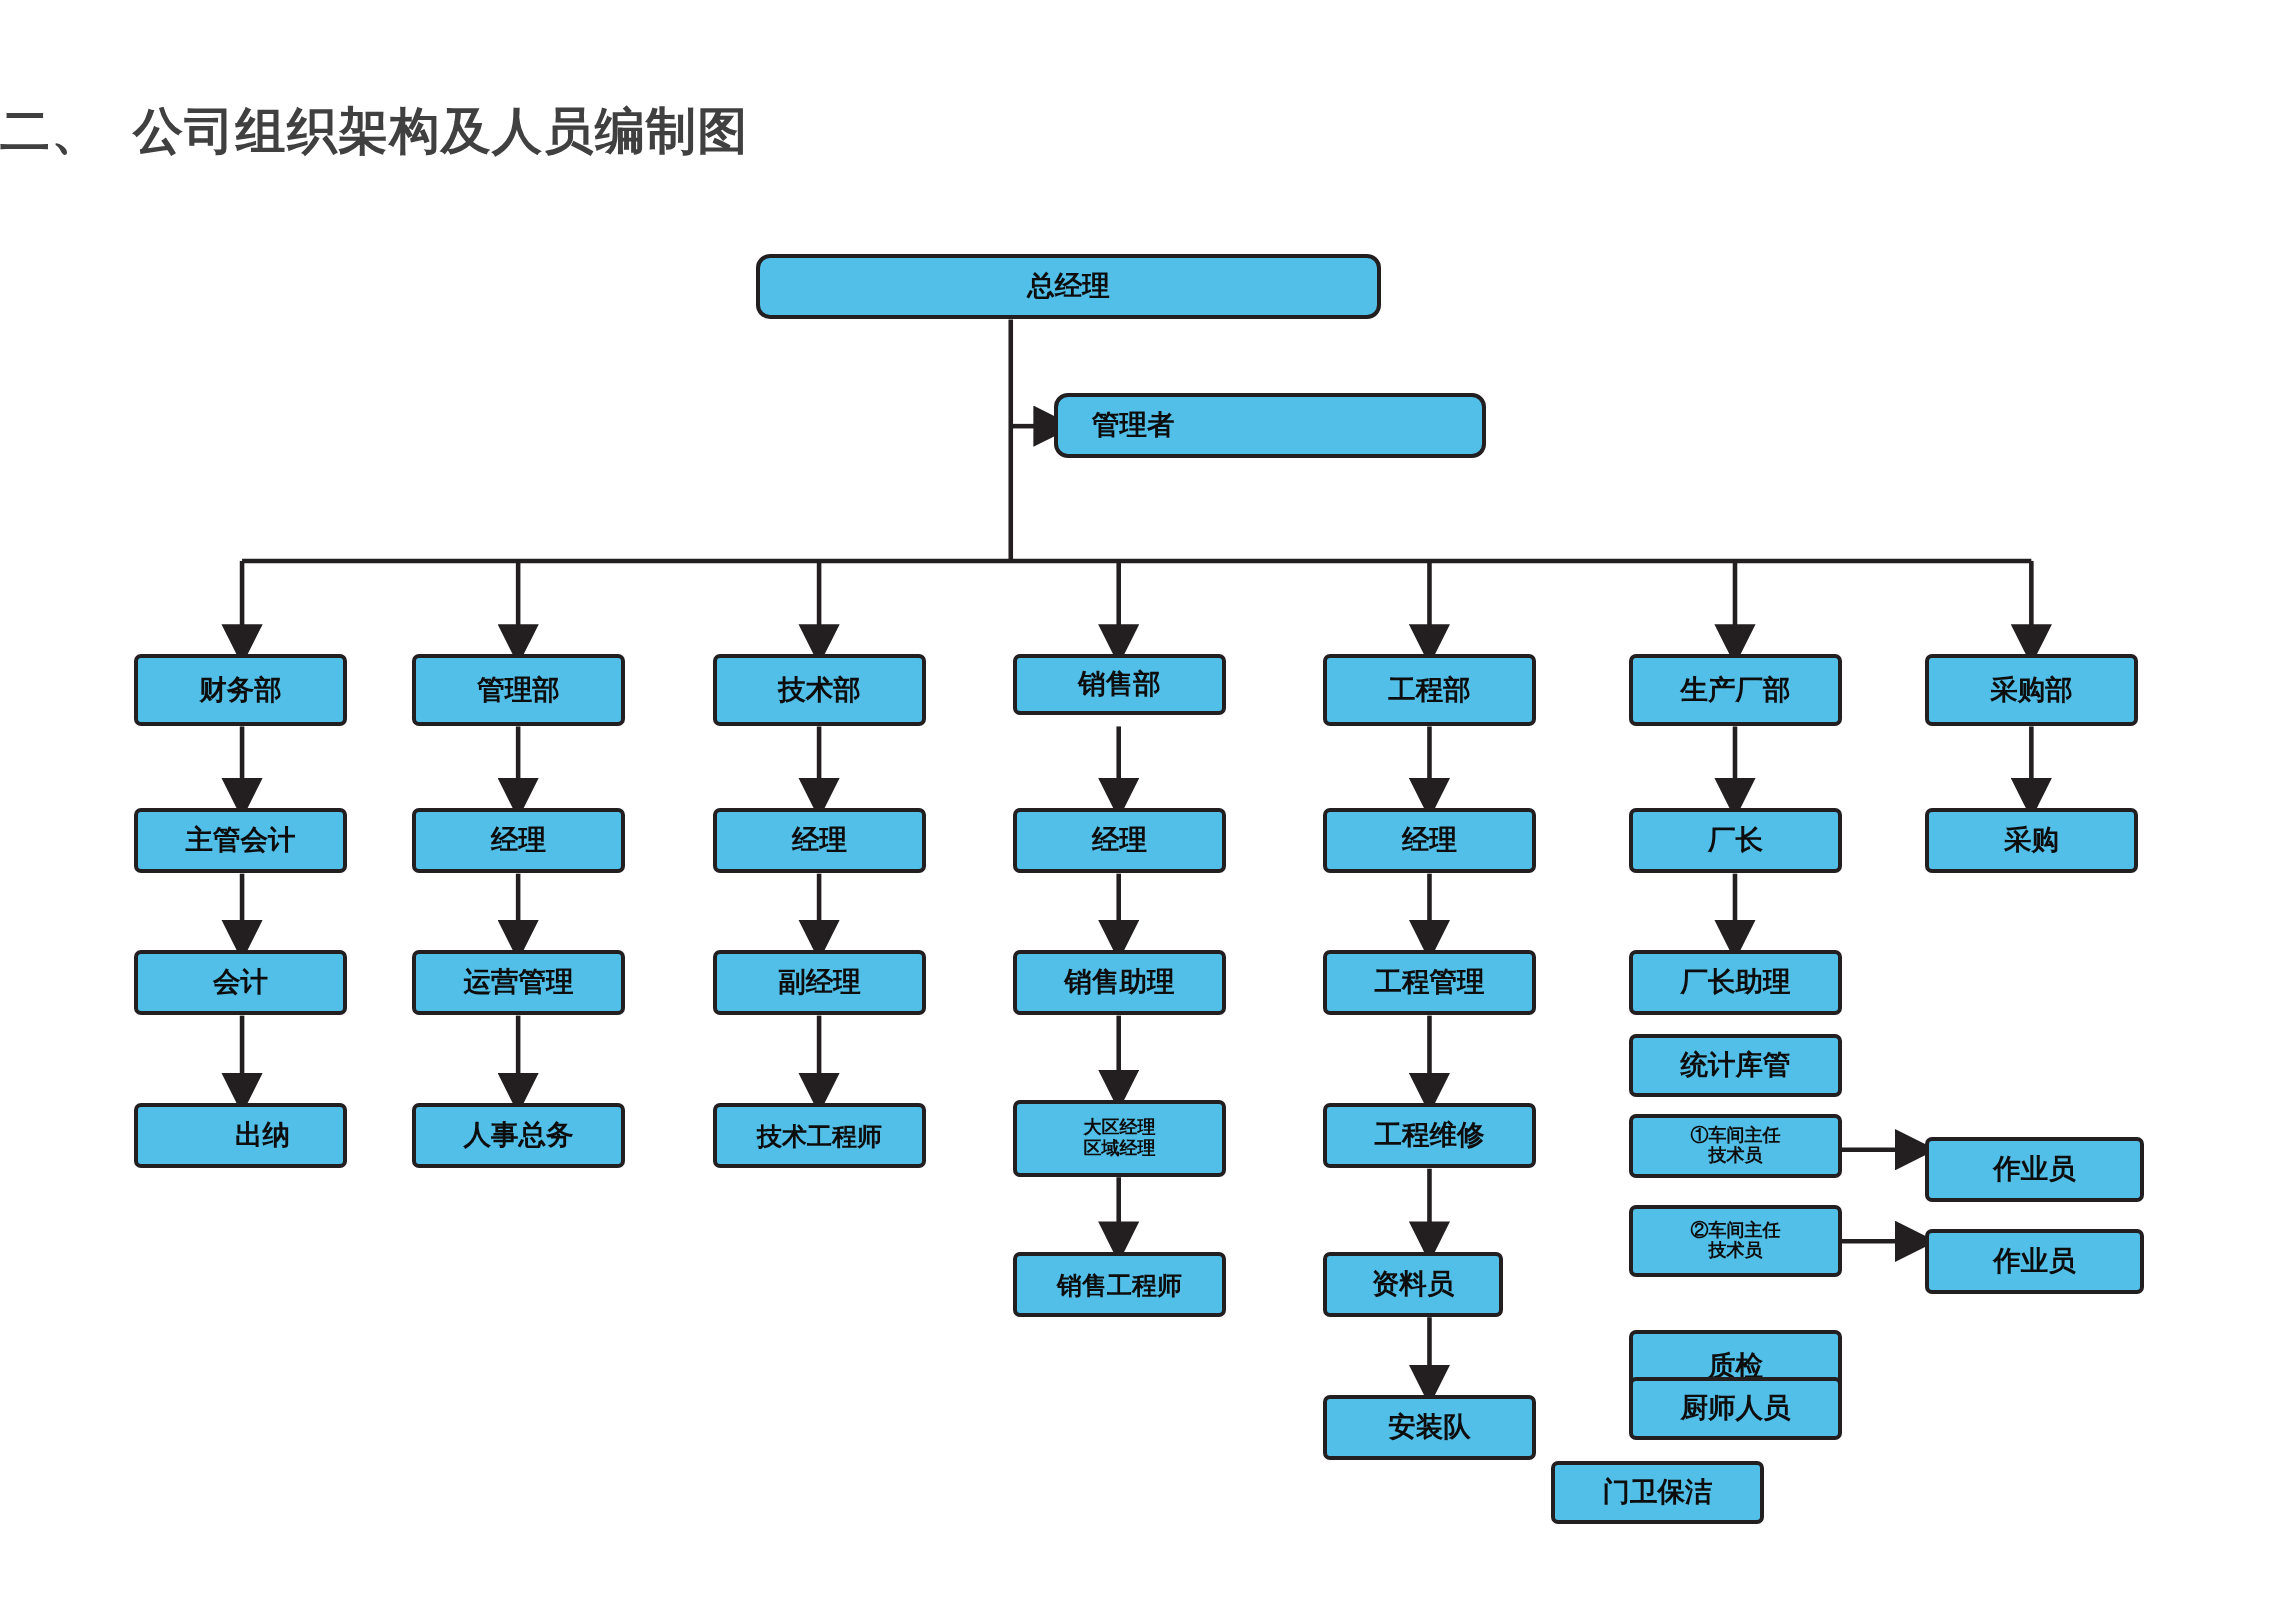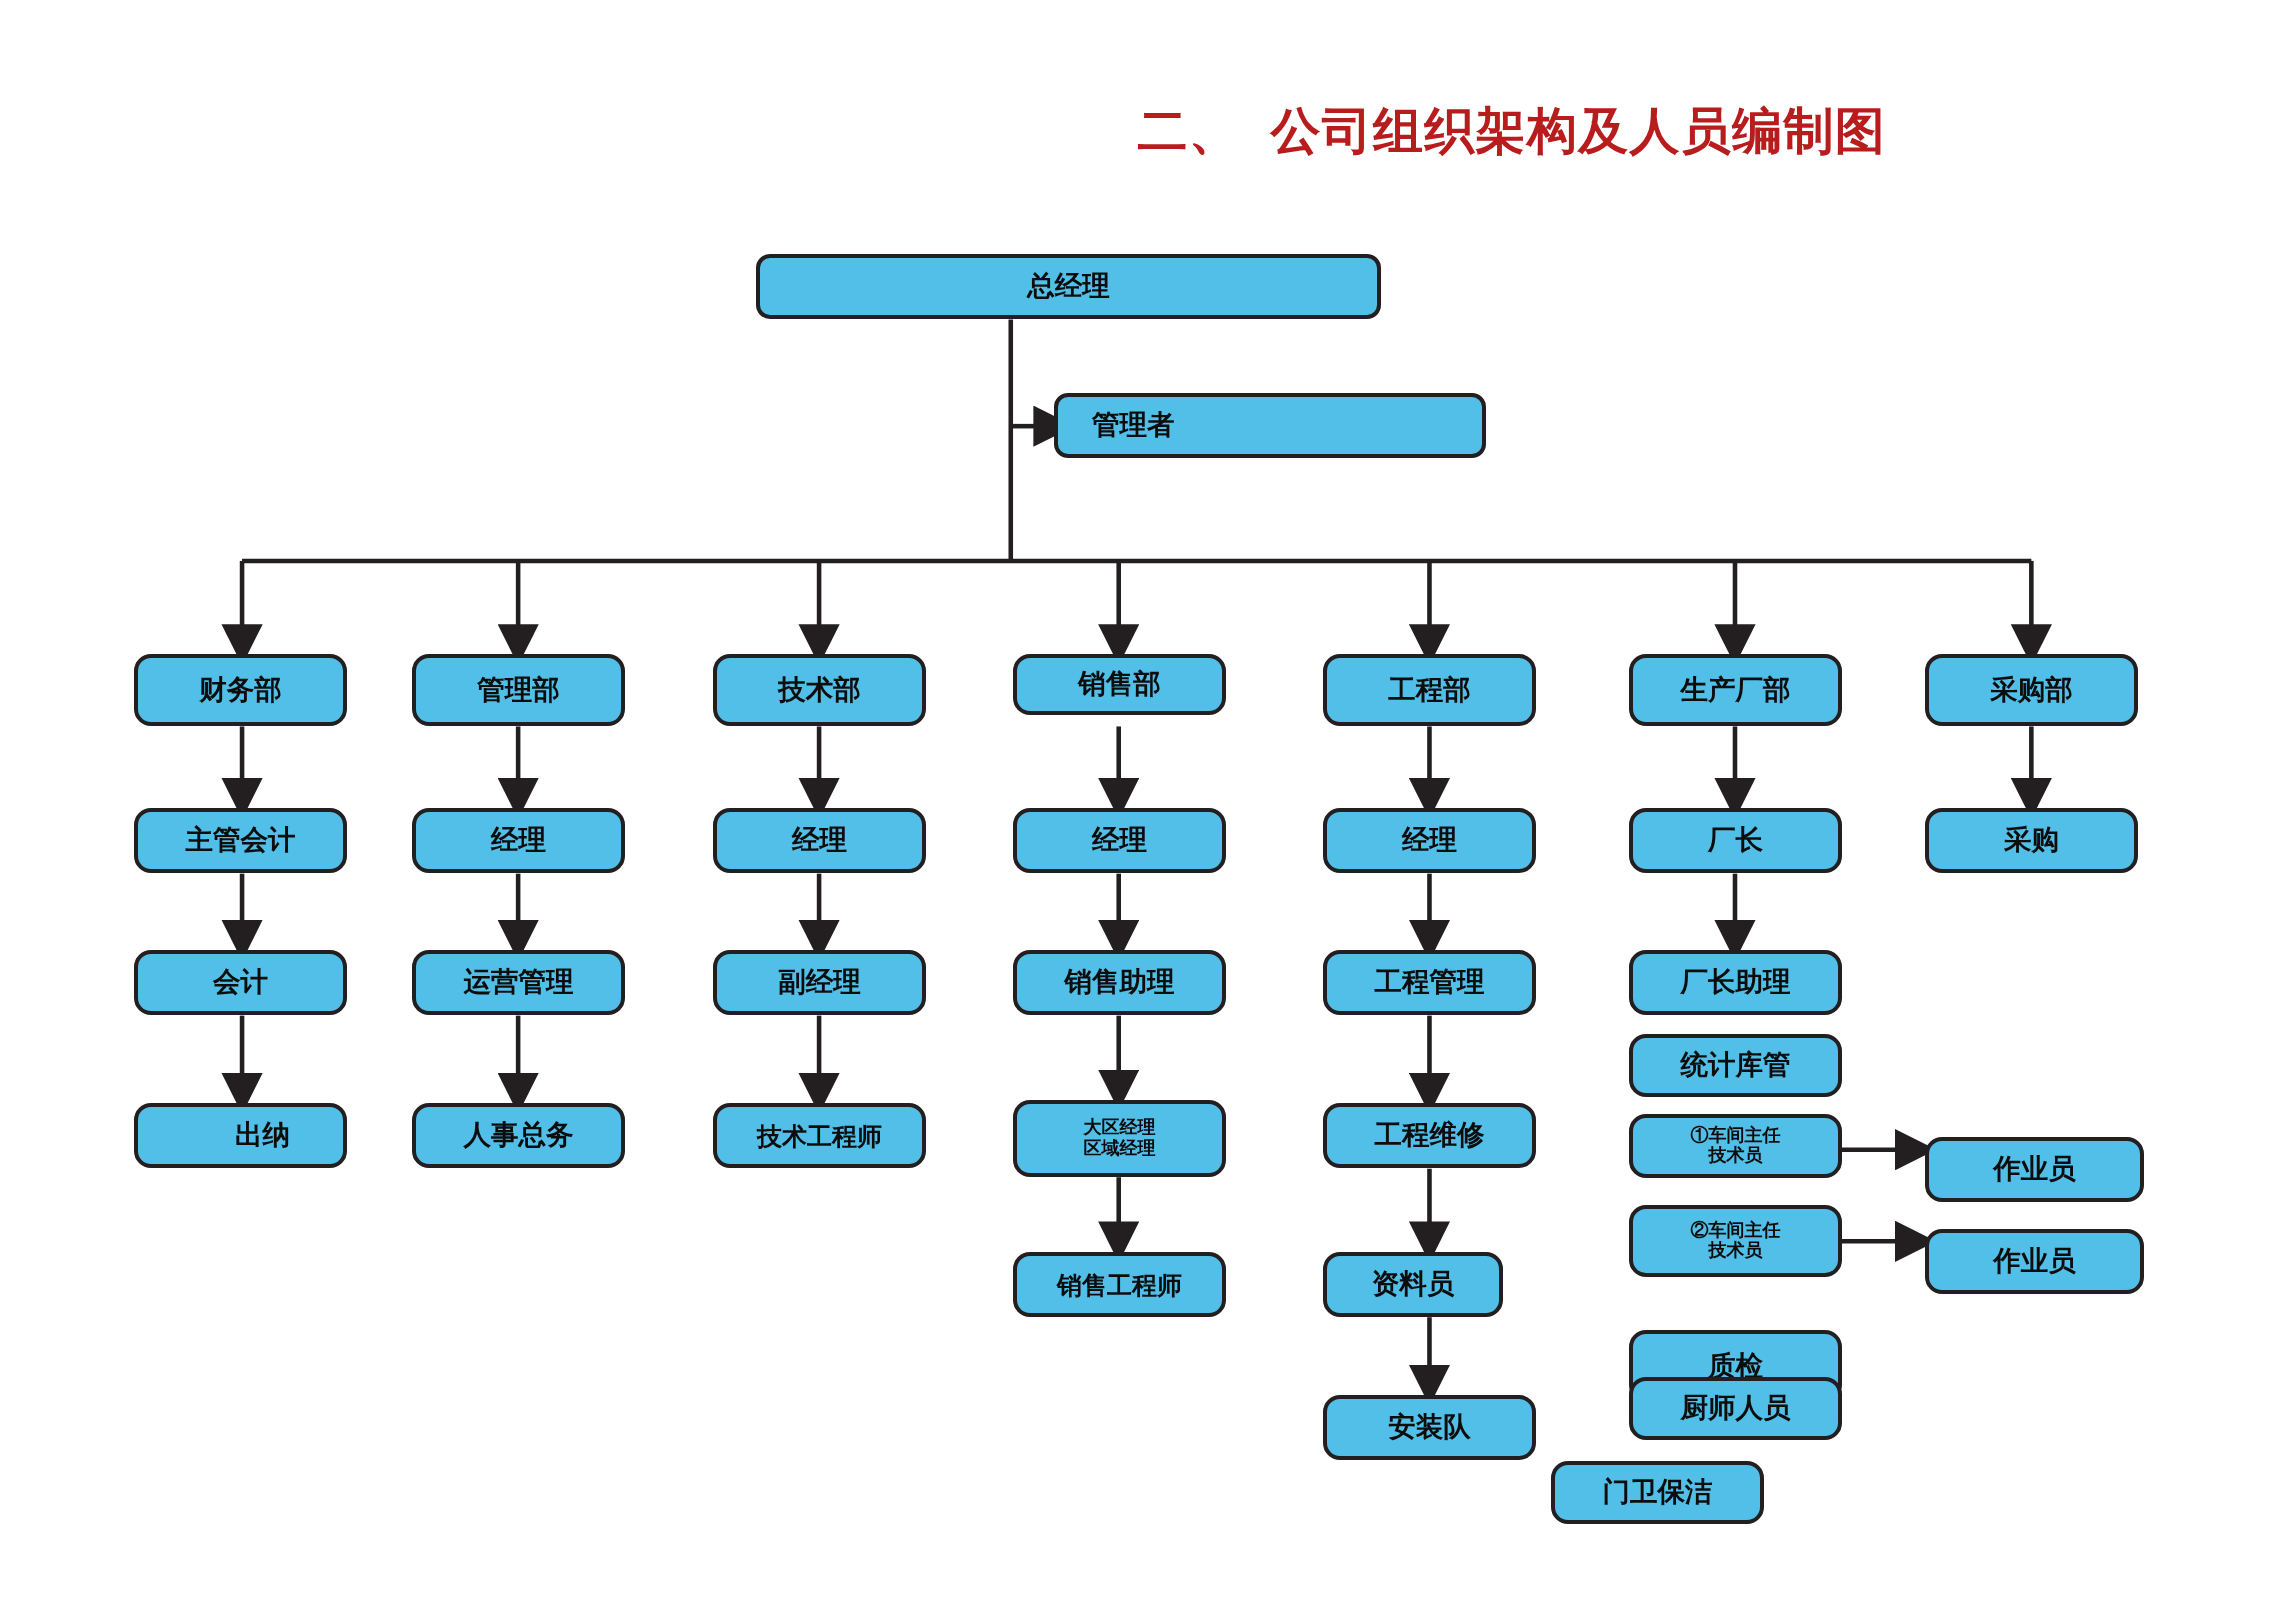--- a/index.html
+++ b/index.html
@@ -6,36 +6,36 @@
   body{
     width:2295px;height:1623px;
     font-family:"Liberation Sans","DejaVu Sans",sans-serif;
     overflow:hidden;position:relative;
   }
   #stage{position:absolute;left:0;top:0;width:2295px;height:1623px;}
 
   #title{
     position:absolute;
     left:0;top:98px;width:1886px;
-    text-align:right;
+    text-align:left;
     font-size:50px;
     font-weight:bold;
-    color:#b91c1c;
+    color:#404040;
     letter-spacing:1.3px;
     white-space:pre;
   }
 
   
   #wires{position:absolute;left:0;top:0;width:2295px;height:1623px;}
 
   .node{
     position:absolute;
     background:#52BFE8;
     border:4.6px solid #231F20;
-    border-radius:17px;
+    border-radius:7px;
     box-sizing:border-box;
     display:flex;
     align-items:center;
     justify-content:center;
     color:#0d0d0d;
     font-size:27.5px;
     font-weight:bold;
     line-height:1.12;
     text-align:center;
     white-space:pre-line;

